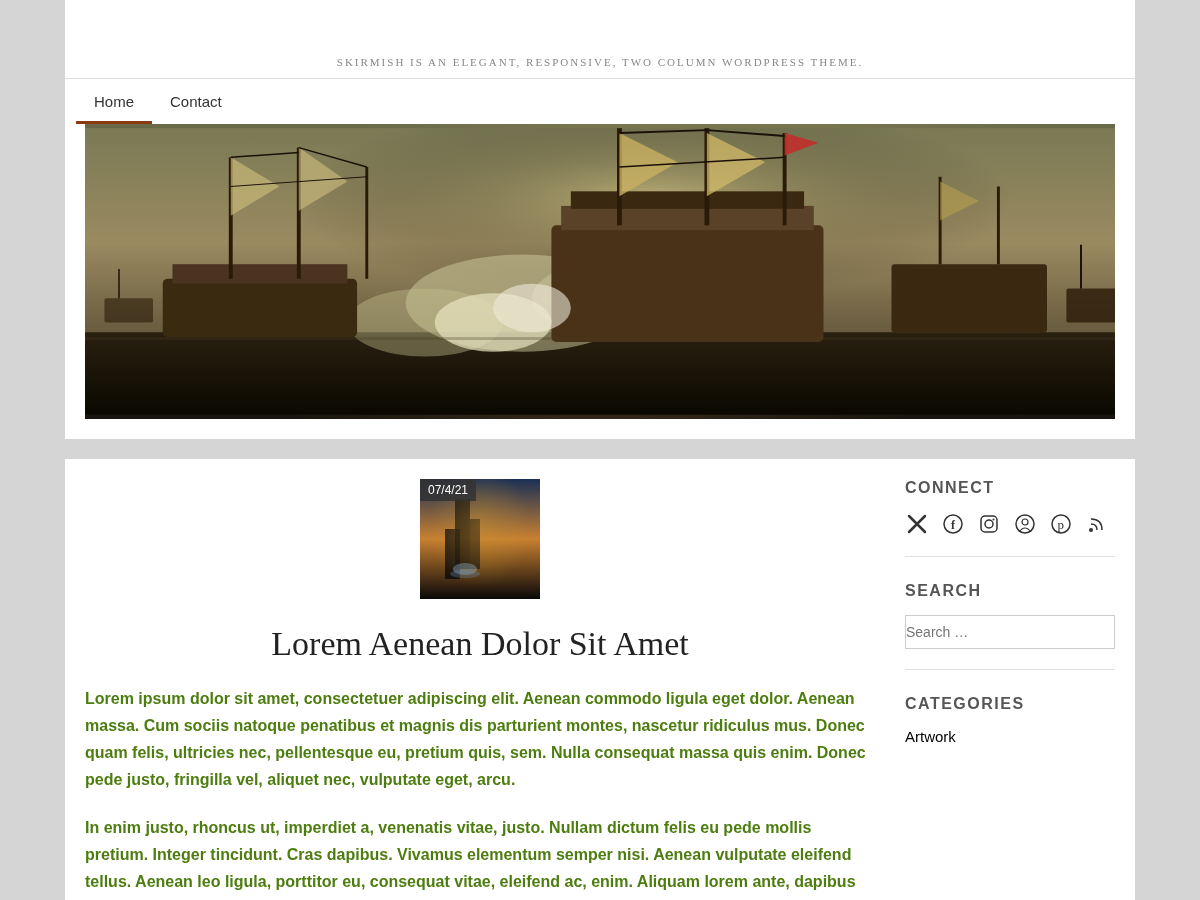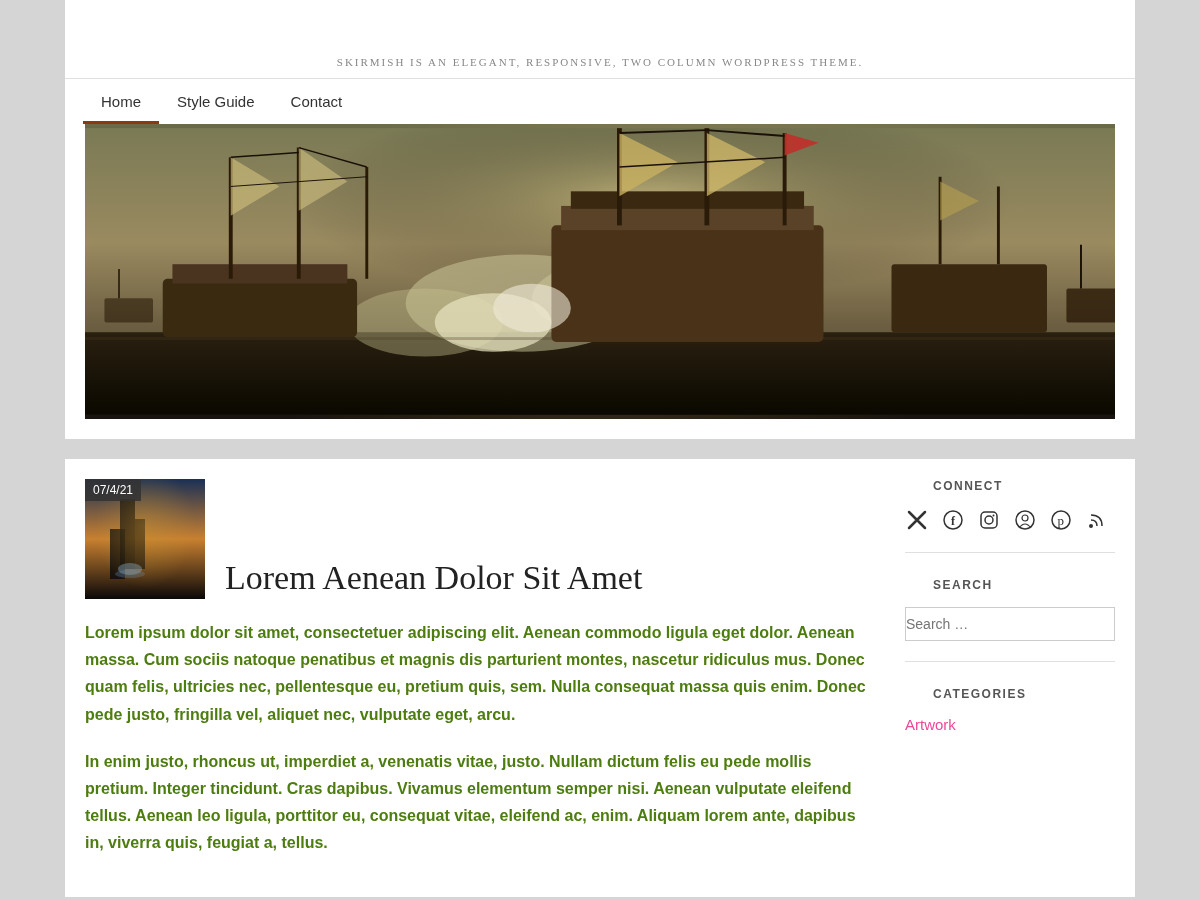--- a/index.html
+++ b/index.html
@@ -38,21 +38,21 @@
       letter-spacing: 2px;
       text-transform: uppercase;
       margin-top: 6px;
     }
 
     
     .site-nav {
       background: #fff;
       margin: 0 65px;
       border-top: 1px solid #e0e0e0;
-      padding: 0 18px;
+      padding: 0 11px;
     }
 
     .nav-list {
       list-style: none;
       display: flex;
       gap: 0;
     }
 
     .nav-item a {
       display: block;
@@ -126,23 +126,24 @@
     }
 
     
     .post {
       display: flex;
       flex-direction: column;
     }
 
     .post-header {
       display: flex;
-      align-items: flex-end;
+      align-items: center;
       gap: 20px;
       margin-bottom: 20px;
+      flex-direction: column;
     }
 
     .post-thumbnail {
       width: 120px;
       height: 120px;
       flex-shrink: 0;
       position: relative;
       overflow: hidden;
     }
 
@@ -199,28 +200,27 @@
       margin-bottom: 25px;
       padding-bottom: 20px;
       border-bottom: 1px solid #e0e0e0;
     }
 
     .sidebar-section:last-child {
       border-bottom: none;
     }
 
     .sidebar-heading {
-      font-size: 12px;
+      font-size: 16px;
       font-weight: bold;
       letter-spacing: 1.5px;
       text-transform: uppercase;
       color: #555;
       font-family: Arial, sans-serif;
       margin-bottom: 15px;
-      margin-left: 28px;
     }
 
     
     .social-icons {
       display: flex;
       gap: 12px;
       align-items: center;
     }
 
     .social-icon {
@@ -241,42 +241,39 @@
       padding: 8px 0;
       border: 1px solid #ccc;
       font-size: 14px;
       color: #999;
       font-family: Arial, sans-serif;
       outline: none;
     }
 
     
     .category-link {
-      color: #ec4899;
+      color: #000000;
       text-decoration: none;
       font-size: 15px;
       font-family: Arial, sans-serif;
     }
   </style>
 </head>
 <body>
 
 <div class="site-header">
   <div class="site-title-area">
     <p class="site-tagline">SKIRMISH IS AN ELEGANT, RESPONSIVE, TWO COLUMN WORDPRESS THEME.</p>
   </div>
 </div>
 
 <nav class="site-nav">
   <ul class="nav-list">
     <li class="nav-item active">
       <a href="#">Home</a>
-    </li>
-    <li class="nav-item">
-      <a href="#">Style Guide</a>
     </li>
     <li class="nav-item">
       <a href="#">Contact</a>
     </li>
   </ul>
 </nav>
 
 <div class="hero-banner">
   <div class="hero-image">
     <svg class="hero-svg" viewBox="0 0 1060 295" xmlns="http://www.w3.org/2000/svg">

